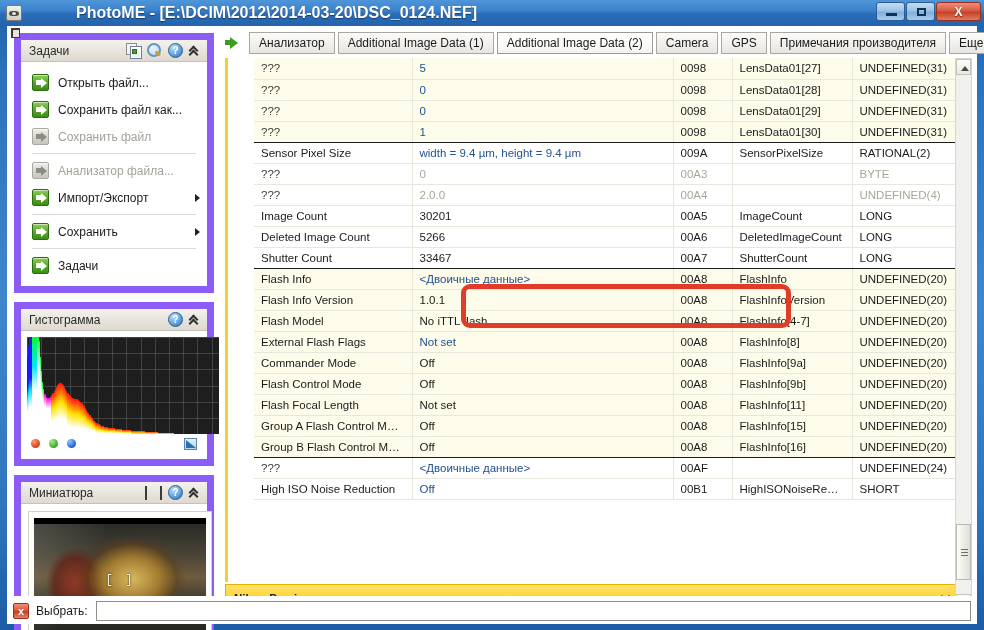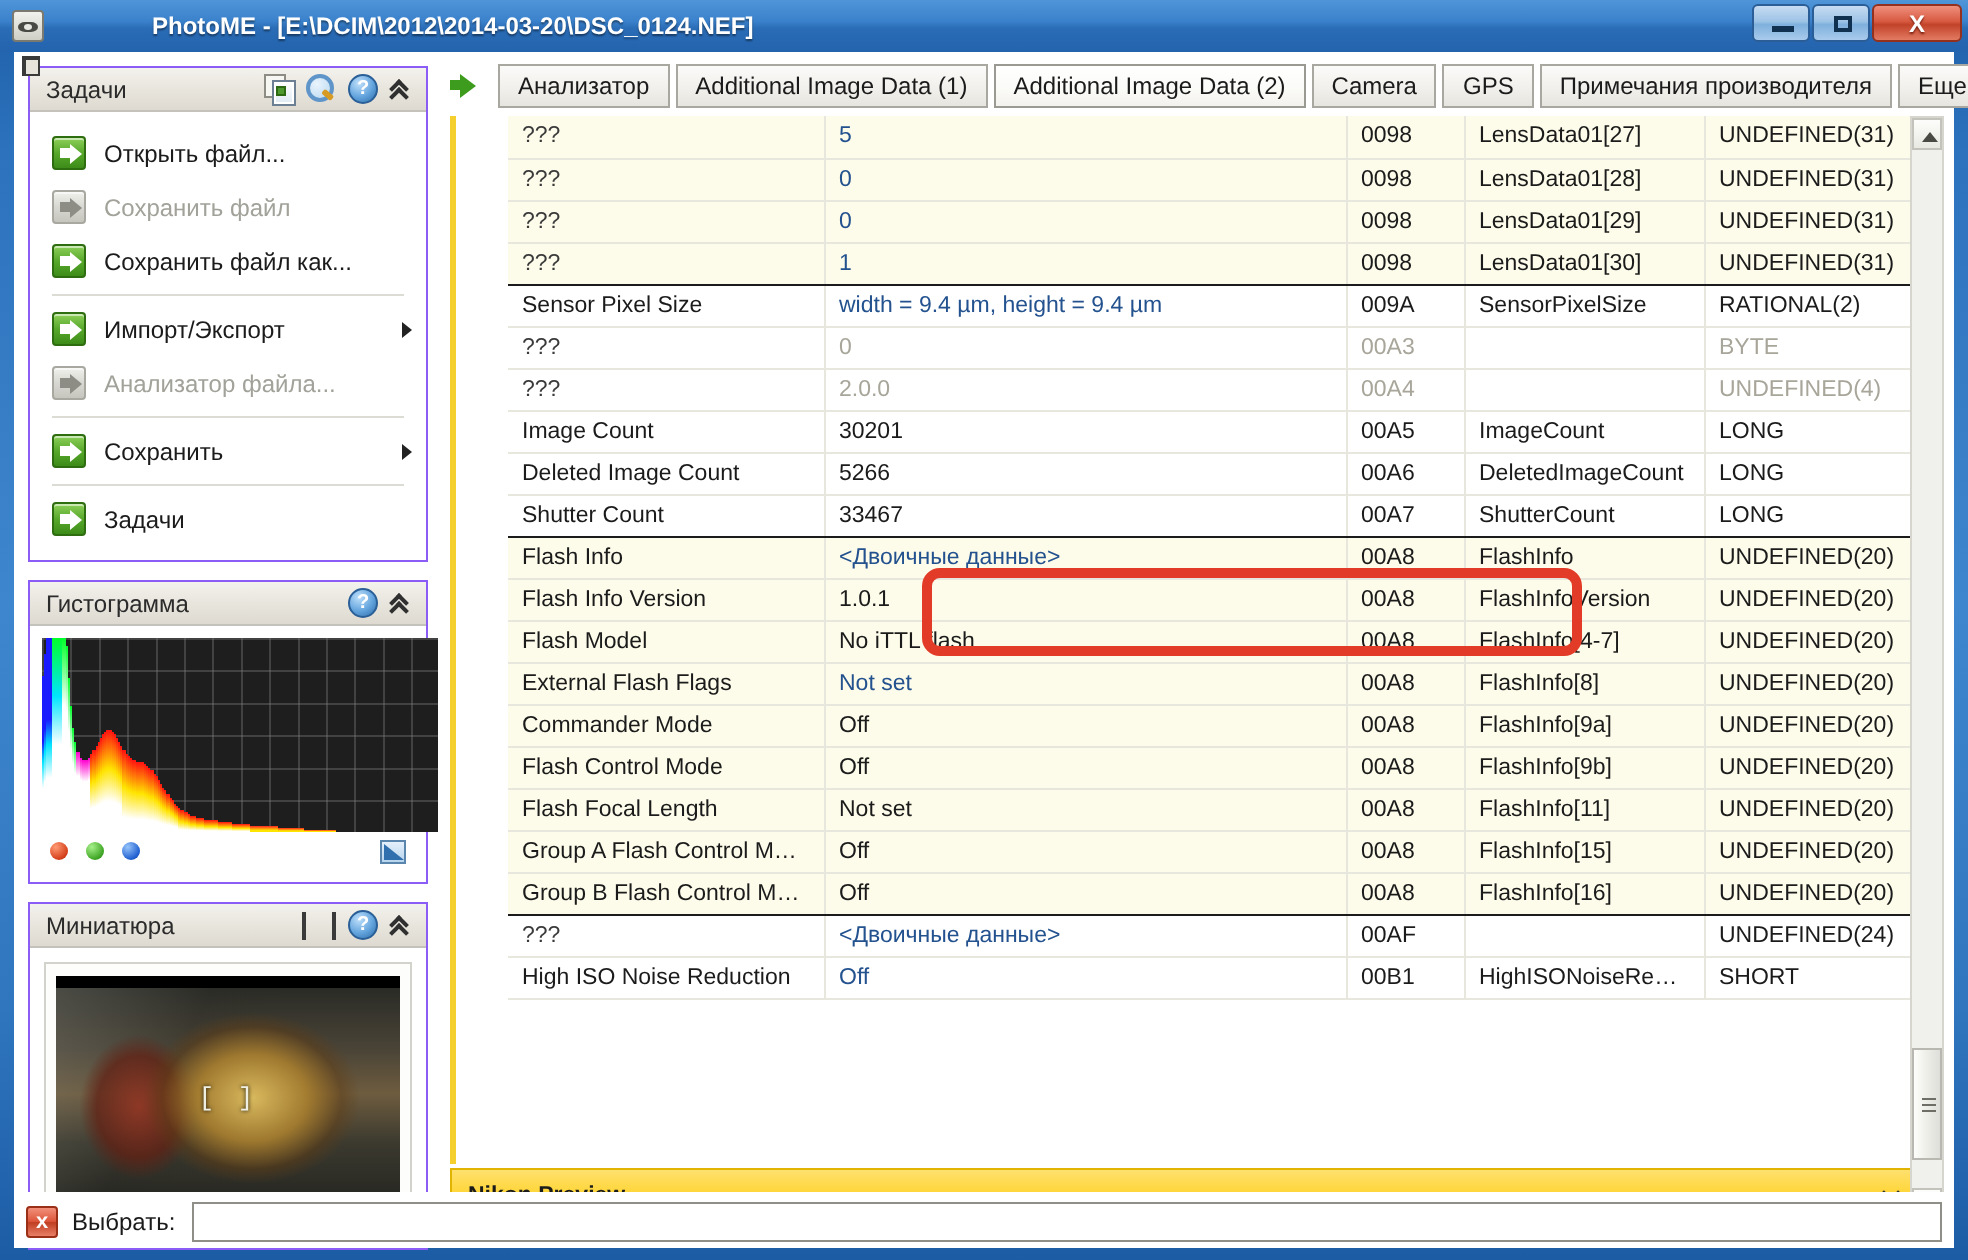--- a/index.html
+++ b/index.html
@@ -32,21 +32,21 @@
   }
   #title-icon::after {
     content: ""; position: absolute; left: 2px; top: 5px; width: 10px; height: 5px;
     background: #4a4a44; border-radius: 50%/70%;
   }
   #title-icon::before {
     content: ""; position: absolute; left: 5px; top: 6px; width: 4px; height: 3px;
     background: #e8e8e2; border-radius: 50%; z-index: 2;
   }
   #title-text {
-    color: #ffffff; font-size: 12px; font-weight: bold;
+    color: #ffffff; font-size: 16px; font-weight: bold;
     text-shadow: 0 1px 1px rgba(0,0,0,.45);
     white-space: nowrap;
     padding-left: 48px;
   }
   #win-buttons { position: absolute; right: 3px; top: 2px; display: flex; gap: 1px; }
   .win-btn {
     width: 29px; height: 19px;
     border: 1px solid #2b5e96; border-radius: 3px;
     background: linear-gradient(to bottom,#c6dcf2 0%, #9ec3e6 45%, #7fb0dd 55%, #a9cbec 100%);
     position: relative; cursor: pointer;
@@ -77,21 +77,21 @@
     background: #ffffff;
   }
 
   
   #sidebar {
     position: absolute; left: 0; top: 0; width: 212px; height: 598px;
     background: #ffffff;
     padding: 7px 5px 0 7px;
   }
   .panel {
-    border: 1px solid #8b5cf6;
+    border: 7px solid #8b5cf6;
     background: #ffffff;
     margin-bottom: 9px;
   }
   .panel-head {
     height: 22px;
     background: linear-gradient(to bottom,#f4f2ed 0%,#e7e4dc 55%,#dedad1 100%);
     border-bottom: 1px solid #c3c3bb;
     display: flex; align-items: center; padding: 0 5px 0 8px;
   }
   .panel-title {
@@ -425,37 +425,37 @@
             <span class="ic ic-search"></span>
             <span class="ic ic-help"></span>
             <span class="ic ic-chev"></span>
           </span>
         </div>
         <div class="task-list">
           <div class="task-item">
             <span class="arrow-ic"></span>
             <span class="task-label">Открыть файл...</span>
           </div>
+          <div class="task-item">
+            <span class="arrow-ic"></span>
+            <span class="task-label">Сохранить файл как...</span>
+          </div>
           <div class="task-item disabled">
             <span class="arrow-ic off"></span>
             <span class="task-label">Сохранить файл</span>
           </div>
-          <div class="task-item">
-            <span class="arrow-ic"></span>
-            <span class="task-label">Сохранить файл как...</span>
-          </div>
           <div class="task-sep"></div>
+          <div class="task-item disabled">
+            <span class="arrow-ic off"></span>
+            <span class="task-label">Анализатор файла...</span>
+          </div>
           <div class="task-item">
             <span class="arrow-ic"></span>
             <span class="task-label">Импорт/Экспорт</span>
             <span class="sub-arrow"></span>
-          </div>
-          <div class="task-item disabled">
-            <span class="arrow-ic off"></span>
-            <span class="task-label">Анализатор файла...</span>
           </div>
           <div class="task-sep"></div>
           <div class="task-item">
             <span class="arrow-ic"></span>
             <span class="task-label">Сохранить</span>
             <span class="sub-arrow"></span>
           </div>
           <div class="task-sep"></div>
           <div class="task-item">
             <span class="arrow-ic"></span>

